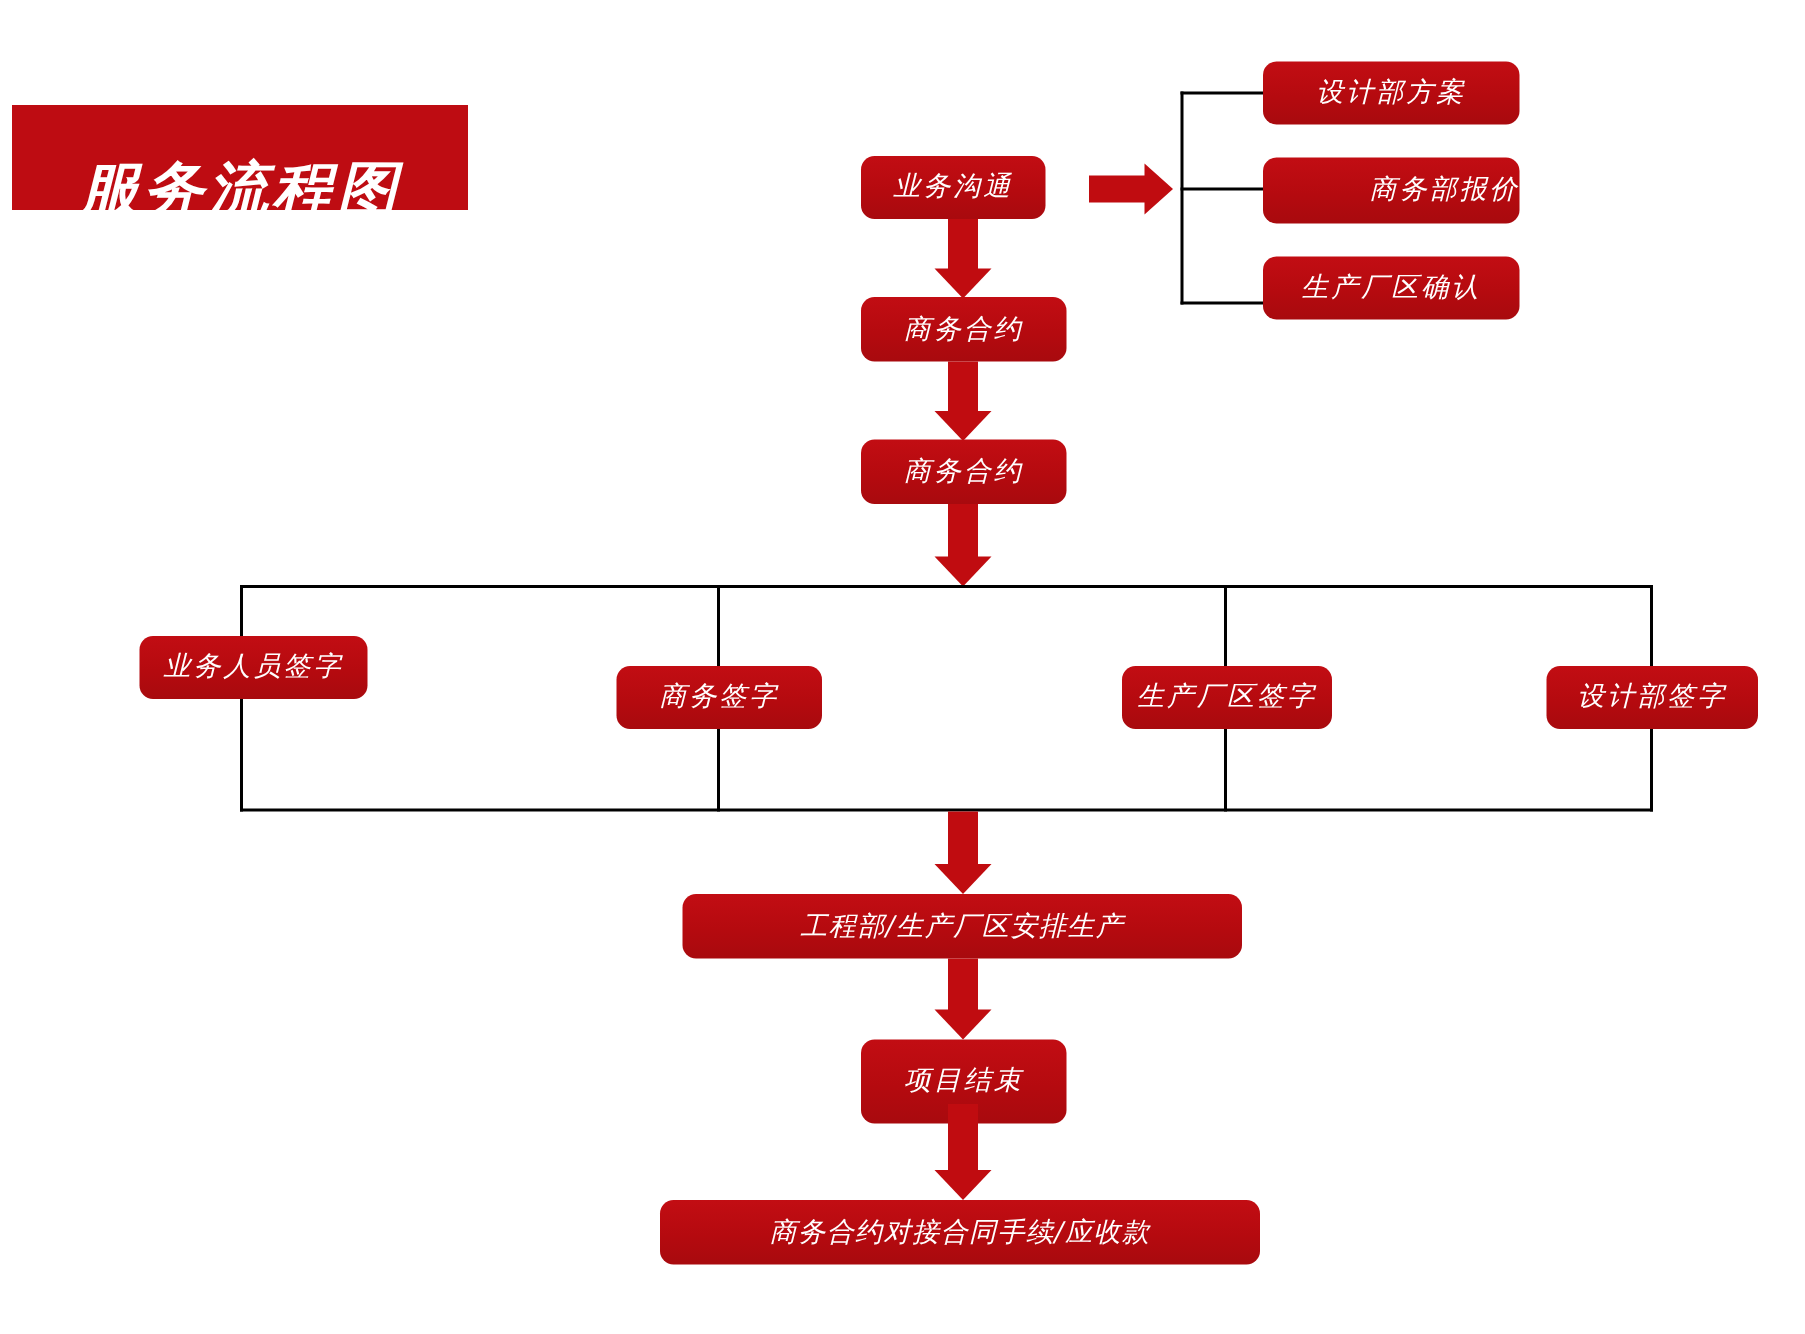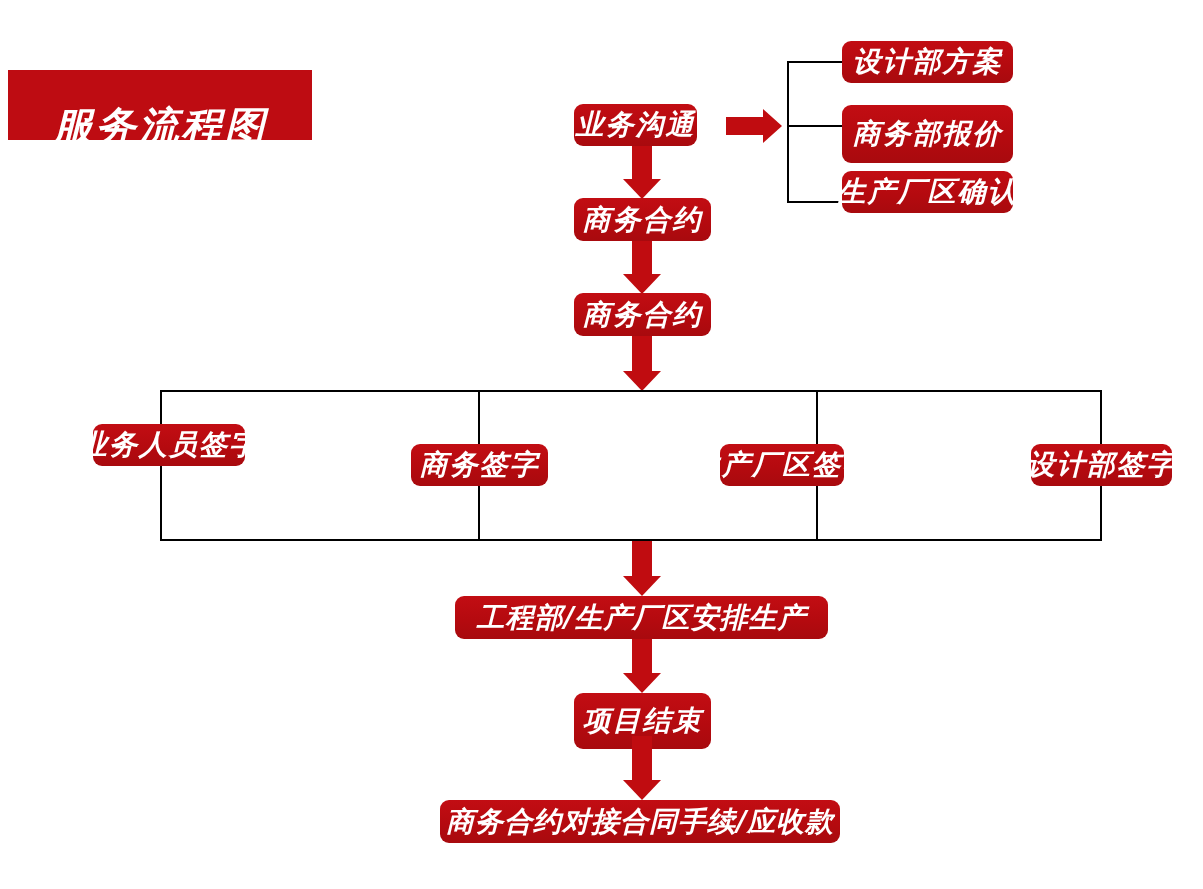--- a/index.html
+++ b/index.html
@@ -46,22 +46,22 @@
     position: absolute;
     background: linear-gradient(180deg, #c20d13 0%, #b50a0f 55%, #a80a0e 100%);
     border-radius: 9px;
     display: flex;
     align-items: center;
     justify-content: center;
     box-sizing: border-box;
   }
   .node .label {
     color: #ffffff;
-    font-weight: bold;
-    font-size: 28px;
+    font-weight: normal;
+    font-size: 18px;
     letter-spacing: 2px;
     font-family: "DejaVu Serif", serif;
     font-style: italic;
     white-space: nowrap;
     line-height: 1;
   }
   .node.wide .label { letter-spacing: 1px; }
 
   
   .arrow-down {
@@ -140,21 +140,21 @@
   </div>
 
   <div class="line-v" style="left:787px; top:61px; height:142px;"></div>
   <div class="line-h" style="left:787px; top:61px; width:55px;"></div>
   <div class="line-h" style="left:787px; top:125px; width:55px;"></div>
   <div class="line-h" style="left:787px; top:201px; width:55px;"></div>
 
   <div class="node" style="left:842px; top:41px; width:171px; height:42px;">
     <span class="label">设计部方案</span>
   </div>
-  <div class="node" style="left:842px; top:105px; width:171px; height:58px;">
+  <div class="node" style="left:842px; top:105px; width:171px; height:44px;justify-content:flex-end;">
     <span class="label">商务部报价</span>
   </div>
   <div class="node" style="left:842px; top:171px; width:171px; height:42px;">
     <span class="label">生产厂区确认</span>
   </div>
 
   <div class="arrow-down" style="left:642px; top:146px; width:0; height:52px;">
     <div class="shaft" style="width:20px; height:34px;"></div>
     <div class="head" style="top:33px;"></div>
   </div>
@@ -185,21 +185,21 @@
   <div class="line-v" style="left:478px; top:390px; height:151px;"></div>
   <div class="line-v" style="left:816px; top:390px; height:151px;"></div>
   <div class="line-v" style="left:1100px; top:390px; height:151px;"></div>
 
   <div class="node" style="left:93px; top:424px; width:152px; height:42px;">
     <span class="label">业务人员签字</span>
   </div>
   <div class="node" style="left:411px; top:444px; width:137px; height:42px;">
     <span class="label">商务签字</span>
   </div>
-  <div class="node" style="left:720px; top:444px; width:124px; height:42px;align-items:center;">
+  <div class="node" style="left:748px; top:444px; width:140px; height:42px;align-items:center;">
     <span class="label">生产厂区签字</span>
   </div>
   <div class="node" style="left:1031px; top:444px; width:141px; height:42px;">
     <span class="label">设计部签字</span>
   </div>
 
   <div class="arrow-down" style="left:642px; top:541px; width:0; height:55px;">
     <div class="shaft" style="width:20px; height:36px;"></div>
     <div class="head" style="top:35px;"></div>
   </div>

